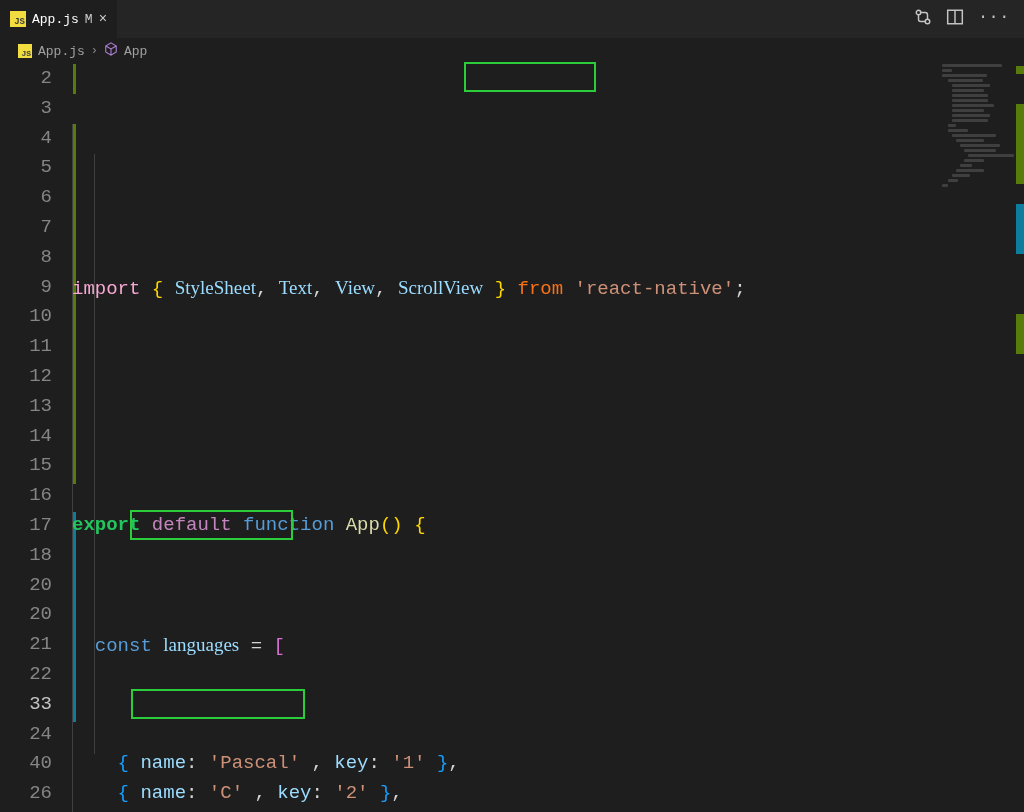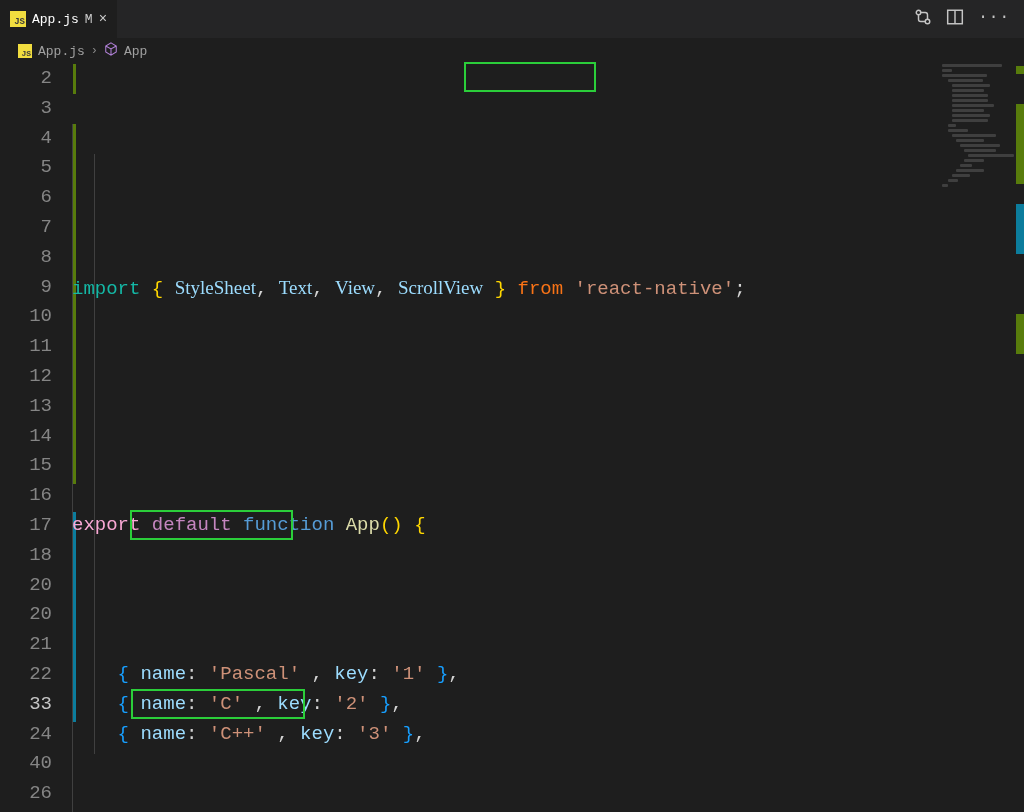--- a/index.html
+++ b/index.html
@@ -102,22 +102,22 @@
   .code .line { height: 29.8px; position: relative; }
   .indent-guide {
     position: absolute;
     top: 0;
     bottom: 0;
     width: 1px;
     background: #404040;
   }
 
   
-  .kw-import { color: #14b8a6; margin-top: 28px; }
-  .kw-export { color: #f9a8d4; }
+  .kw-import { color: #f9a8d4; margin-top: 28px; }
+  .kw-export { color: #22c55e; font-weight: bold; }
   .kw-default { color: #c586c0; }
   .kw-function { color: #569cd6; }
   .kw-const { color: #569cd6; }
   .kw-from { color: #f97316; }
   .fn { color: #dcdcaa; }
   .var { color: #9cdcfe; font-family: Liberation Serif, serif; }
   .prop { color: #9cdcfe; }
   .str { color: #ce9178; }
   .brace-y { color: #ffd700; }
   .brace-p { color: #da70d6; }
@@ -253,20 +253,21 @@
     <div class="indent-guide" style="left:0px;top:60px;height:690px"></div>
     <div class="indent-guide" style="left:22px;top:90px;height:600px"></div>
 
     
     <div class="line"><span class="kw-import">import</span> <span class="brace-y">{</span> <span class="var">StyleSheet</span><span class="punct">,</span> <span class="var">Text</span><span class="punct">,</span> <span class="var">View</span><span class="punct">,</span> <span class="var">ScrollView</span> <span class="brace-y">}</span> <span class="kw-from">from</span> <span class="str">'react-native'</span><span class="punct">;</span></div>
     
     <div class="line"></div>
     
     <div class="line"><span class="kw-export">export</span> <span class="kw-default">default</span> <span class="kw-function">function</span> <span class="fn">App</span><span class="brace-y">()</span> <span class="brace-y">{</span></div>
     
+    <div class="line">  <span class="kw-const">const</span> <span class="var">languages</span> <span class="punct">=</span> <span class="brace-p">[</span></div>
     
     <div id="items"><div class="line">    <span class="brace-b">{</span> <span class="prop">name</span><span class="punct">:</span> <span class="str">'Pascal'</span> <span class="punct">,</span> <span class="prop">key</span><span class="punct">:</span> <span class="str">'1'</span> <span class="brace-b">}</span><span class="punct">,</span></div><div class="line">    <span class="brace-b">{</span> <span class="prop">name</span><span class="punct">:</span> <span class="str">'C'</span> <span class="punct">,</span> <span class="prop">key</span><span class="punct">:</span> <span class="str">'2'</span> <span class="brace-b">}</span><span class="punct">,</span></div><div class="line">    <span class="brace-b">{</span> <span class="prop">name</span><span class="punct">:</span> <span class="str">'C++'</span> <span class="punct">,</span> <span class="prop">key</span><span class="punct">:</span> <span class="str">'3'</span> <span class="brace-b">}</span><span class="punct">,</span></div></div>
     
     
     
     
     
     
     
     

